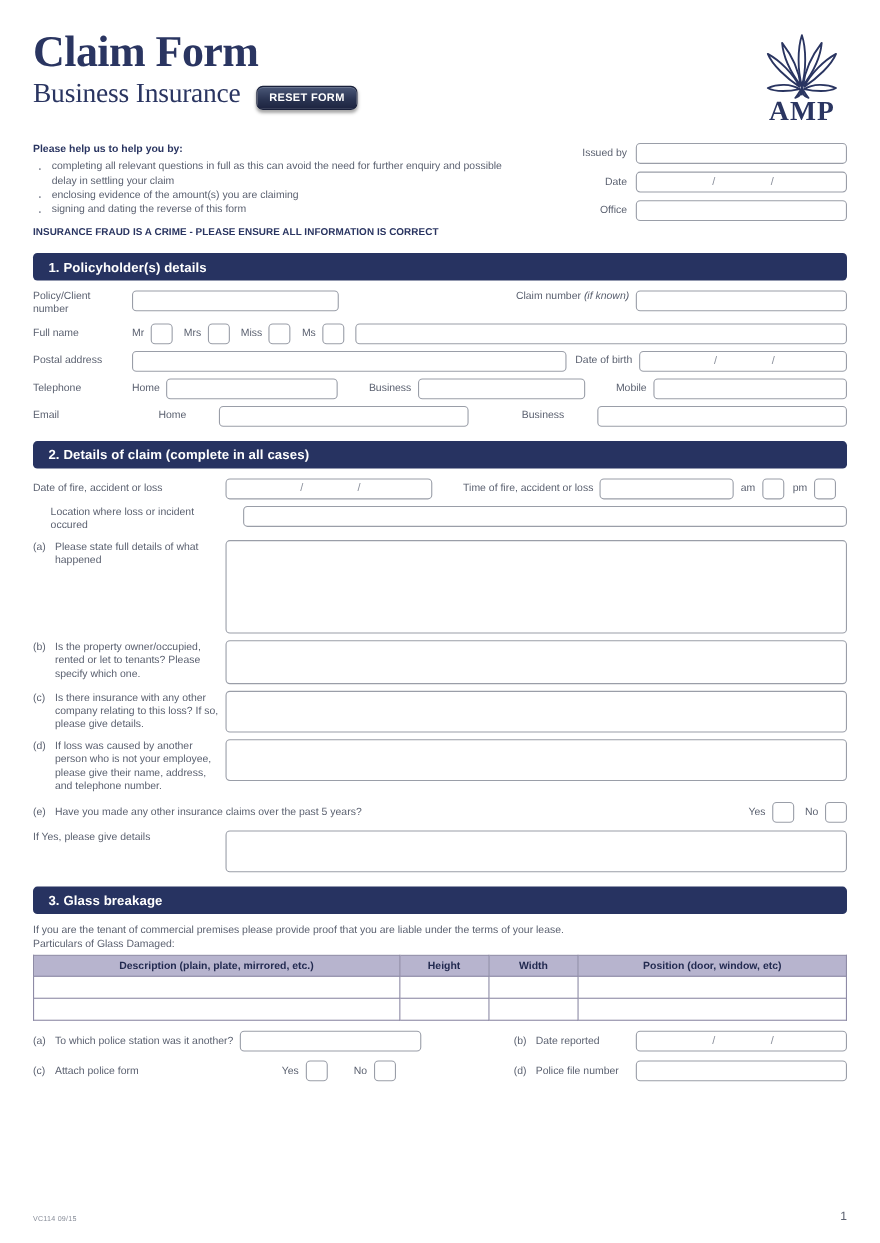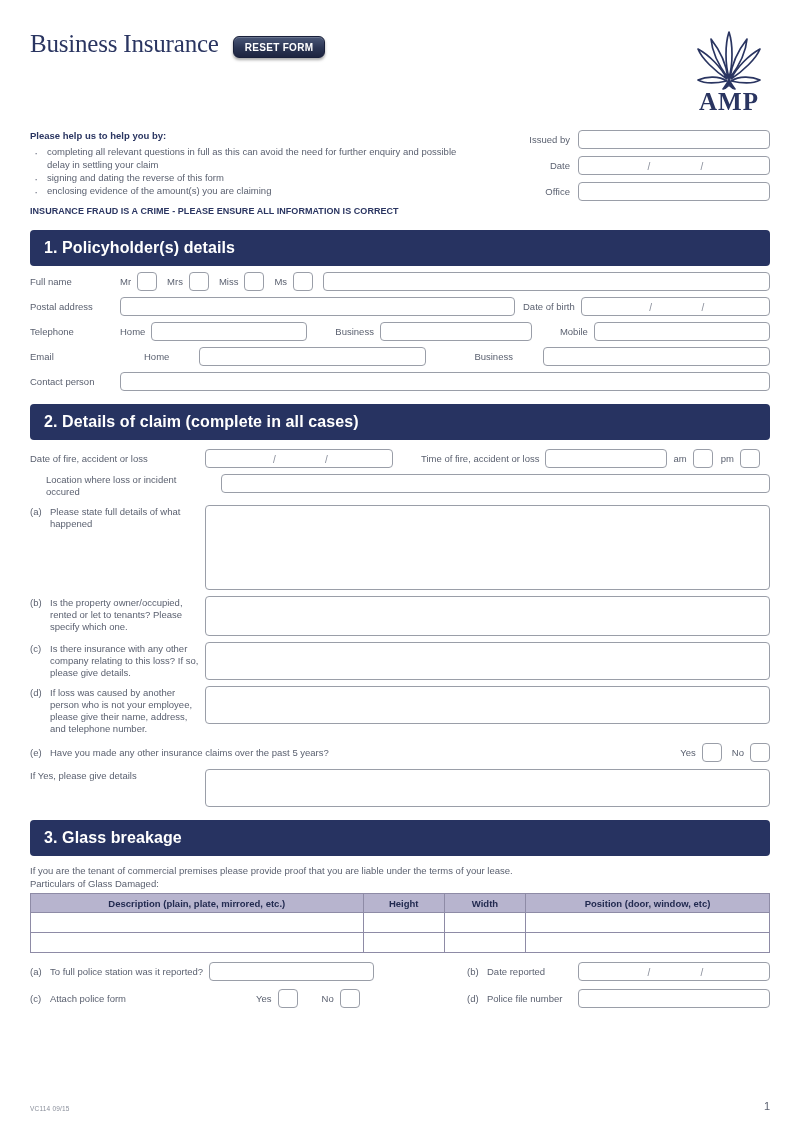--- a/index.html
+++ b/index.html
@@ -176,28 +176,28 @@
     transform: translateY(-50%);
     font-size: 10px;
     color: #8a8f9b;
   }
   .datefld .s1 { left: 36%; }
   .datefld .s2 { left: 64%; }
 
   
   .secbar {
     margin: 0 30px;
-    height: 36px;
+    height: 25px;
     background: #273361;
     border-radius: 4px;
     display: flex;
     align-items: center;
     padding-left: 14px;
     color: #ffffff;
-    font-size: 16px;
+    font-size: 12px;
     font-weight: bold;
     letter-spacing: 0.1px;
   }
 
   
   .sec-body { padding: 0 30px; }
 
   .row {
     display: flex;
     align-items: center;
@@ -275,20 +275,21 @@
   .foot-page { font-size: 11px; color: #5b6170; }
 
   .spacer-flex { flex: 1 1 auto; }
 </style>
 </head>
 <body>
 
 <div class="page">
 
   <div class="header">
+    <div class="title-main">Claim Form</div>
     <div class="title-sub-row">
       <div class="title-sub">Business Insurance</div>
       <div class="reset-btn">RESET FORM</div>
     </div>
 
     <div class="logo">
       <svg width="78" height="62" viewBox="0 0 78 62">
         <g fill="none" stroke="#2a3561" stroke-width="1.7" stroke-linecap="round" stroke-linejoin="round">
 
           <path d="M39 50 C35 36 35 16 39 4 C43 16 43 36 39 50 Z"></path>
@@ -313,22 +314,22 @@
       </svg>
       <div class="logo-word">AMP</div>
     </div>
   </div>
 
   <div class="intro-wrap">
     <div class="intro-left">
       <div class="intro-head">Please help us to help you by:</div>
       <ul class="intro-list">
         <li>completing all relevant questions in full as this can avoid the need for further enquiry and possible delay in settling your claim</li>
+        <li>enclosing evidence of the amount(s) you are claiming</li>
         <li>signing and dating the reverse of this form</li>
-        <li>enclosing evidence of the amount(s) you are claiming</li>
       </ul>
       <div class="fraud-note">INSURANCE FRAUD IS A CRIME - PLEASE ENSURE ALL INFORMATION IS CORRECT</div>
     </div>
 
     <div class="issued-block">
       <div class="issued-row">
         <span class="lbl">Issued by</span>
         <div class="fld" style="width:192px;"></div>
       </div>
       <div class="issued-row">
@@ -341,20 +342,33 @@
       <div class="issued-row">
         <span class="lbl">Office</span>
         <div class="fld" style="width:192px;"></div>
       </div>
     </div>
   </div>
 
   <div class="secbar">1. Policyholder(s) details</div>
   <div class="sec-body">
 
+    <div class="row top" style="margin-top:9px;">
+      <div class="lbl lbl-w1">
+        <div>Policy/Client</div>
+        <div>number</div>
+      </div>
+      <div class="fld" style="width:188px;"></div>
+      <div class="spacer-flex"></div>
+      <span class="lbl lbl-inline">
+        <span>Claim number</span>
+        <i>(if known)</i>
+      </span>
+      <div class="fld" style="width:192px;"></div>
+    </div>
 
     <div class="row" style="margin-top:6px;">
       <div class="lbl lbl-w1">Full name</div>
       <span class="lbl lbl-inline">Mr</span>
       <span class="cbx"></span>
       <span class="lbl lbl-inline" style="margin-left:10px;">Mrs</span>
       <span class="cbx"></span>
       <span class="lbl lbl-inline" style="margin-left:10px;">Miss</span>
       <span class="cbx"></span>
       <span class="lbl lbl-inline" style="margin-left:10px;text-align:right;">Ms</span>
@@ -384,24 +398,20 @@
 
     <div class="row" style="margin-top:6px;gap:24px;">
       <div class="lbl lbl-w1">Email</div>
       <span class="lbl lbl-inline">Home</span>
       <div class="fld" style="width:248px;"></div>
       <div class="spacer-flex"></div>
       <span class="lbl lbl-inline">Business</span>
       <div class="fld" style="width:248px;"></div>
     </div>
 
-    <div class="row" style="margin-top:6px;">
-      <div class="lbl lbl-w1">Contact person</div>
-      <div class="fld" style="flex:1 1 auto;"></div>
-    </div>
   </div>
 
   <div class="secbar" style="margin-top:13px;">2. Details of claim (complete in all cases)</div>
   <div class="sec-body">
 
     <div class="row" style="margin-top:9px;">
       <div class="lbl" style="width:175px;flex:0 0 175px;">Date of fire, accident or loss</div>
       <div class="datefld" style="width:188px;">
         <span class="s1">/</span>
         <span class="s2">/</span>
@@ -504,21 +514,21 @@
           <td></td>
         </tr>
       </tbody>
     </table>
   </div>
 
   <div class="sec-body">
 
     <div class="row" style="margin-top:9px;">
       <span class="lbl qlet">(a)</span>
-      <span class="lbl lbl-inline">To full police station was it reported?</span>
+      <span class="lbl lbl-inline">To which police station was it another?</span>
       <div class="fld" style="width:165px;"></div>
       <div class="spacer-flex"></div>
       <span class="lbl qlet">(b)</span>
       <span class="lbl lbl-inline" style="width:85px;display:inline-block;">Date reported</span>
       <div class="datefld" style="width:192px;">
         <span class="s1">/</span>
         <span class="s2">/</span>
       </div>
     </div>
 

